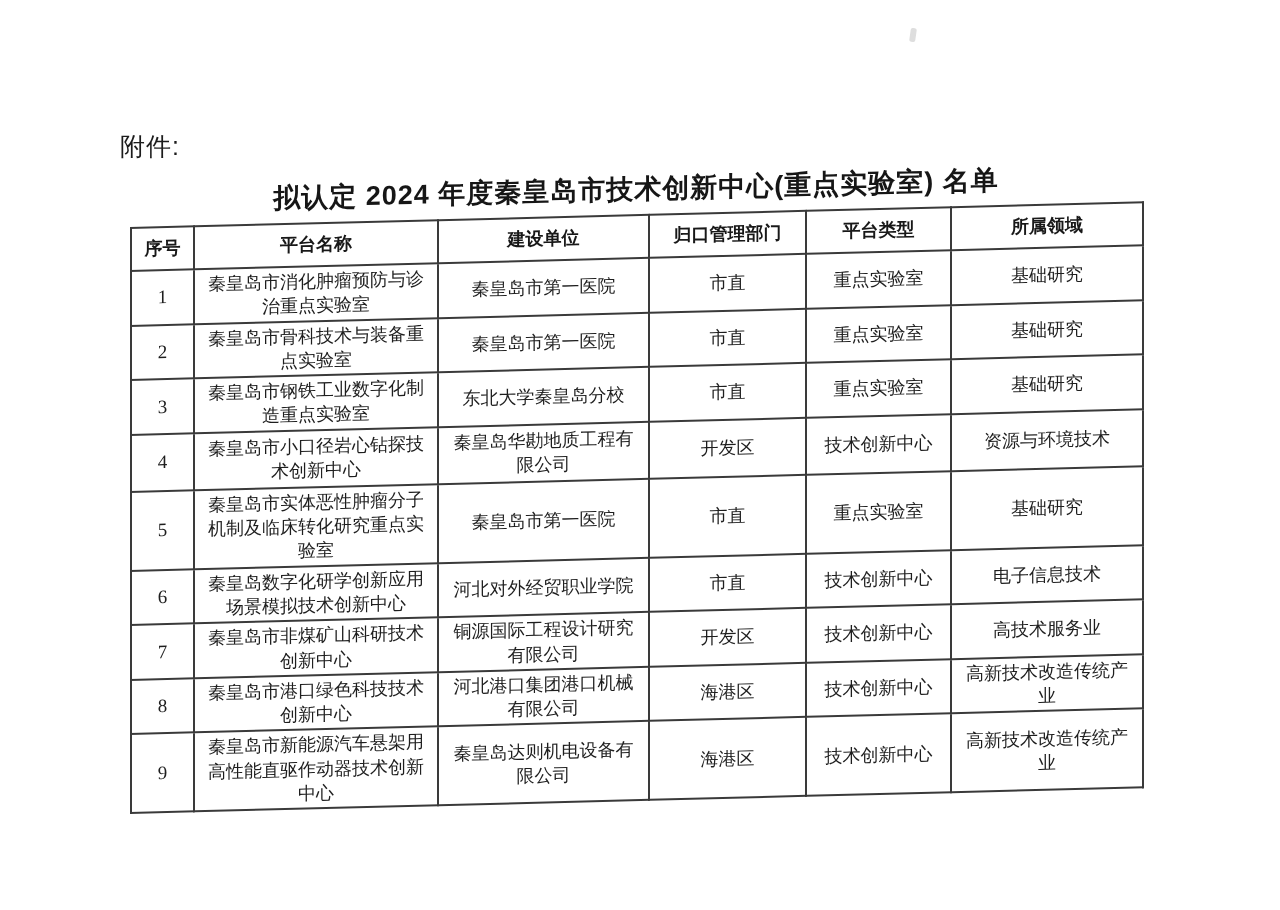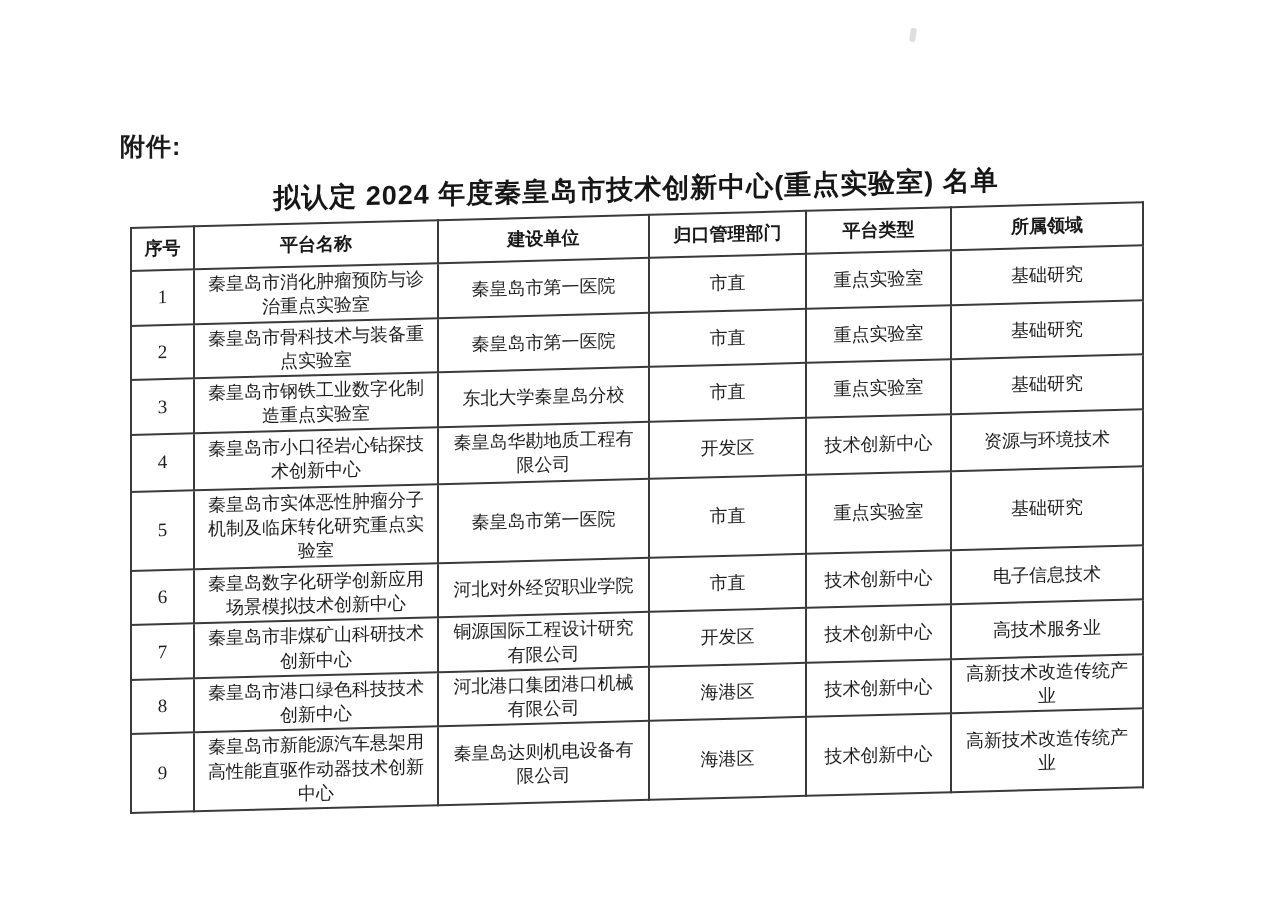--- a/index.html
+++ b/index.html
@@ -14,21 +14,21 @@
     font-family:"Liberation Serif","DejaVu Serif",serif;
     color:var(--ink);
     position:relative;
   }
   .page{position:absolute;inset:0;background:var(--paper);}
 
   .attachment{
     position:absolute;
     left:120px;top:130px;
     font-family:"Liberation Sans","DejaVu Sans",sans-serif;
-    font-weight:700;
+    font-weight:400;
     font-size:25px;
     letter-spacing:1px;
     color:var(--ink);
   }
 
   .skewed{
     position:absolute;
     left:130px;top:180px;
     width:1012px;
     transform:skewY(-1.45deg);

